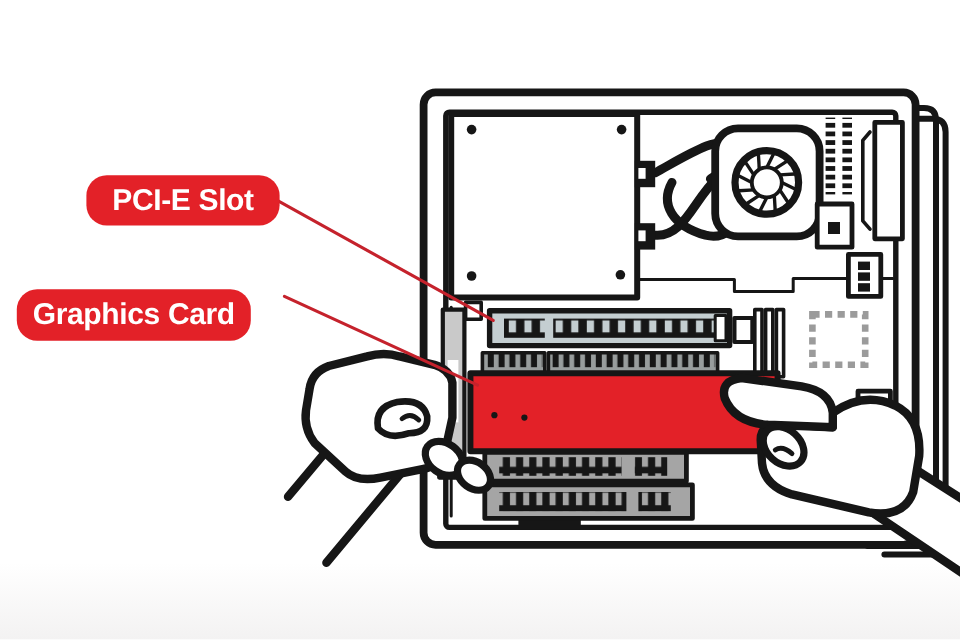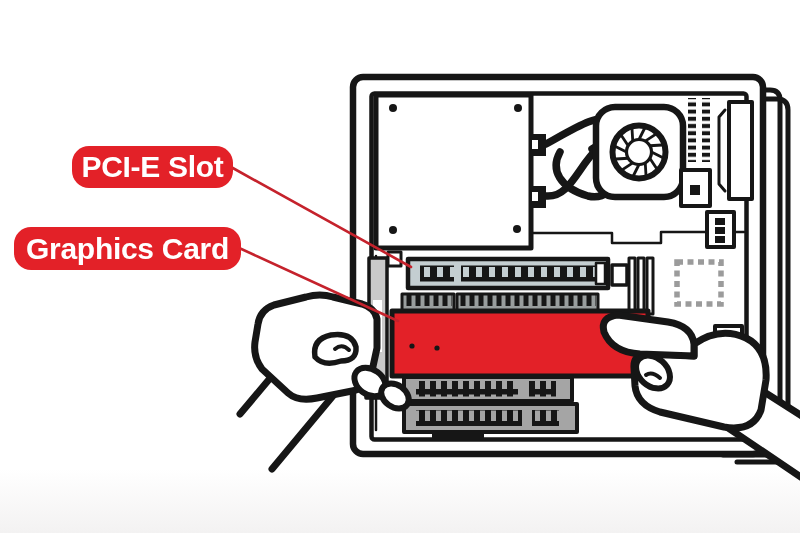--- a/index.html
+++ b/index.html
@@ -7,21 +7,21 @@
     --slot-gray:#c4ced1; --metal-gray:#a5a5a5; --fingers-gray:#989d9d;
     --bracket-gray:#c9c9c9; --pad-gray:#9b9b9b;
   }
   html,body{margin:0;padding:0;background:#fff;}
   .stage{position:relative;width:800px;height:533px;overflow:hidden;
          background:linear-gradient(#ffffff 88%,#f3f2f2 100%);
          font-family:"Liberation Sans",sans-serif;}
   .stage svg{position:absolute;left:0;top:0;}
   .pill{position:absolute;background:var(--accent-red);color:#fff;
         border-radius:17px;display:flex;align-items:center;justify-content:center;
-        font-weight:bold;font-size:30px;letter-spacing:-0.3px;}
+        font-weight:bold;font-size:25px;letter-spacing:-0.3px;}
   
   .s{stroke:var(--outline-black);stroke-linejoin:round;stroke-linecap:round;}
   .f-w{fill:#fff}.f-n{fill:none}.f-red{fill:var(--accent-red)}
   .f-slot{fill:var(--slot-gray)}.f-metal{fill:var(--metal-gray)}
   .f-fing{fill:var(--fingers-gray)}.f-brk{fill:var(--bracket-gray)}
   .f-blk{fill:var(--outline-black)}
   .pf{fill:var(--outline-black)}
   .pads{stroke:var(--pad-gray)}
   .leader{stroke:var(--leader-red);stroke-width:2.6;fill:none;stroke-linecap:round;}
 </style>
@@ -200,17 +200,17 @@
       <path class="s f-n" stroke-width="4" d="M646,375 Q652,371 660,378"></path>
     </g>
 
     <path class="leader" d="M231,167 L411,267"></path>
     <path class="leader" d="M237,247 L398,321"></path>
   </svg>
 
   <div class="pill" style="left:72px;top:146px;width:161px;height:42px;">
     <span>PCI-E Slot</span>
   </div>
-  <div class="pill" style="left:14px;top:227px;width:227px;height:43px;">
+  <div class="pill" style="left:14px;top:241px;width:195px;height:43px;">
     <span>Graphics Card</span>
   </div>
 
 </div>
 
 </body></html>

